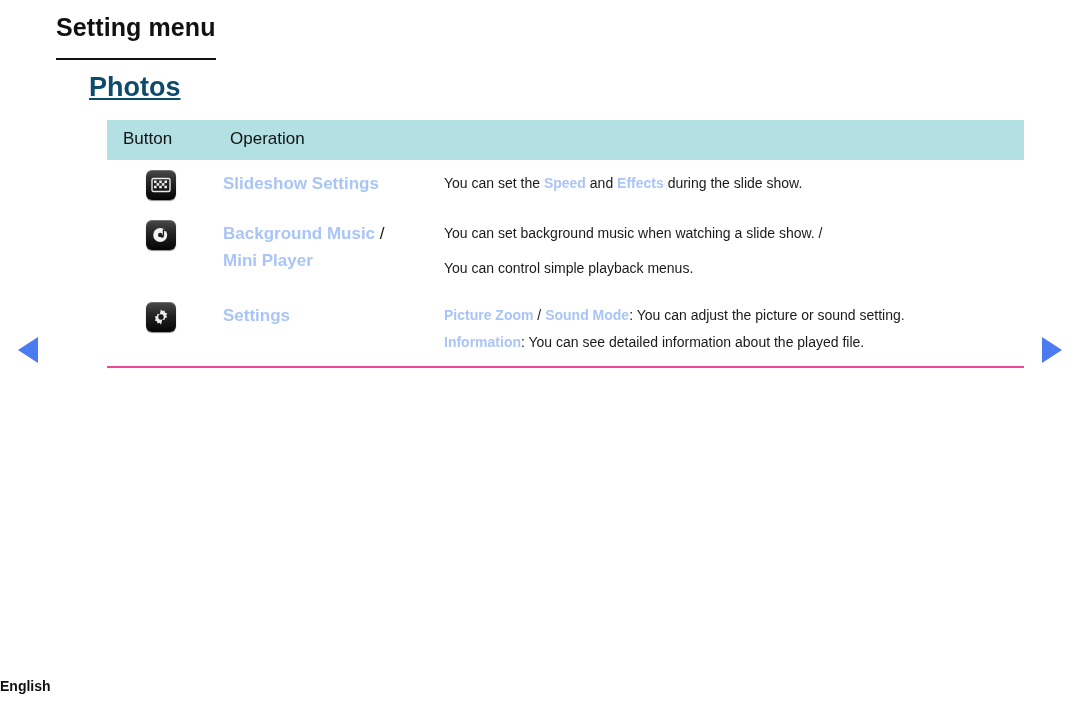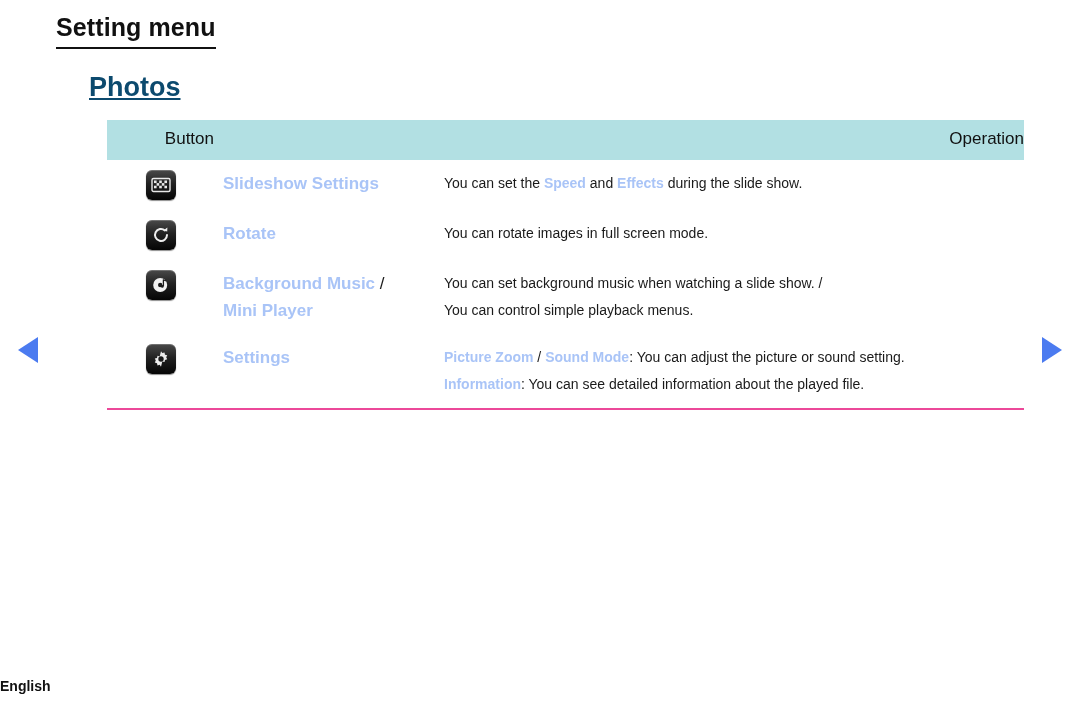--- a/index.html
+++ b/index.html
@@ -18,21 +18,21 @@
 
   
   .page-heading {
     position: absolute;
     left: 56px;
     top: 12px;
     font-size: 25px;
     font-weight: bold;
     color: #111111;
     letter-spacing: 0.1px;
-    padding-bottom: 5px;
+    padding-bottom: 16px;
     border-bottom: 2px solid #111111;
     display: inline-block;
     line-height: 30px;
   }
 
   
   .section-title {
     position: absolute;
     left: 89px;
     top: 70px;
@@ -57,21 +57,21 @@
   }
   table.spec td, table.spec th {
     vertical-align: top;
     border: 0;
   }
   .hdr-row th {
     background: #b2e0e3;
     font-size: 17px;
     font-weight: normal;
     color: #111111;
-    text-align: right;
+    text-align: left;
     padding: 9px 0 10px 16px;
     height: 21px;
     border-bottom: 2px solid #9ed4d8;
   }
   .col-button { width: 107px; }
   .col-name   { width: 217px; }
   .col-op     { width: 593px; }
 
   .body-row > td {
     border-bottom: 2px solid #b2e0e3;
@@ -182,56 +182,40 @@
         </td>
         <td class="cell-name">
           <span>Slideshow Settings</span>
         </td>
         <td class="cell-op">
           <p><span>You can set the </span><span class="hl">Speed</span><span> and </span><span class="hl">Effects</span><span> during the slide show.</span></p>
         </td>
       </tr>
 
 
-      <tr class="body-row">
-        <td class="cell-icon">
-          <span class="icon-chip">
-            <svg width="20" height="20" viewBox="0 0 20 20">
-              <path d="M16 10a6 6 0 1 1-2.1-4.6" fill="none" stroke="#ededed" stroke-width="2" stroke-linecap="round"></path>
-              <path d="M16.4 2.6 L16.2 6.6 L12.3 5.6 Z" fill="#ededed"></path>
-            </svg>
-          </span>
-        </td>
-        <td class="cell-name">
-          <span>Rotate</span>
-        </td>
-        <td class="cell-op">
-          <p>You can rotate images in full screen mode.</p>
-        </td>
-      </tr>
 
       <tr class="body-row">
         <td class="cell-icon">
           <span class="icon-chip">
             <svg width="20" height="20" viewBox="0 0 20 20">
               <circle cx="9.2" cy="10" r="7" fill="#f2f2f2"></circle>
               <circle cx="9.2" cy="10" r="2.2" fill="#1b1b1b"></circle>
               <path d="M12.4 4.4 L12.4 11.1" stroke="#1b1b1b" stroke-width="1.3" fill="none"></path>
               <circle cx="11.3" cy="11.4" r="1.4" fill="#1b1b1b"></circle>
               <path d="M12.4 4.4 L15.2 5.3 L15.2 6.5 L12.4 5.6 Z" fill="#1b1b1b"></path>
             </svg>
           </span>
         </td>
         <td class="cell-name">
           <span>Background Music</span><span class="sep"> /</span><br>
           <span>Mini Player</span>
         </td>
         <td class="cell-op">
           <p>You can set background music when watching a slide show. /</p>
-          <p style="margin-top:0">You can control simple playback menus.</p>
+          <p style="margin-top:8px">You can control simple playback menus.</p>
         </td>
       </tr>
 
       <tr class="body-row">
         <td class="cell-icon">
           <span class="icon-chip">
             <svg width="20" height="20" viewBox="0 0 20 20">
               <path fill="#ededed" d="M10 2.2l1.3 1.9 2.2-.6.5 2.2 2.2.6-1 2 1 2-2.2.6-.5 2.2-2.2-.6L10 17.8l-1.3-2-2.2.6-.5-2.2-2.2-.6 1-2-1-2 2.2-.6.5-2.2 2.2.6z"></path>
               <circle cx="10" cy="10" r="2.7" fill="#1b1b1b"></circle>
             </svg>

